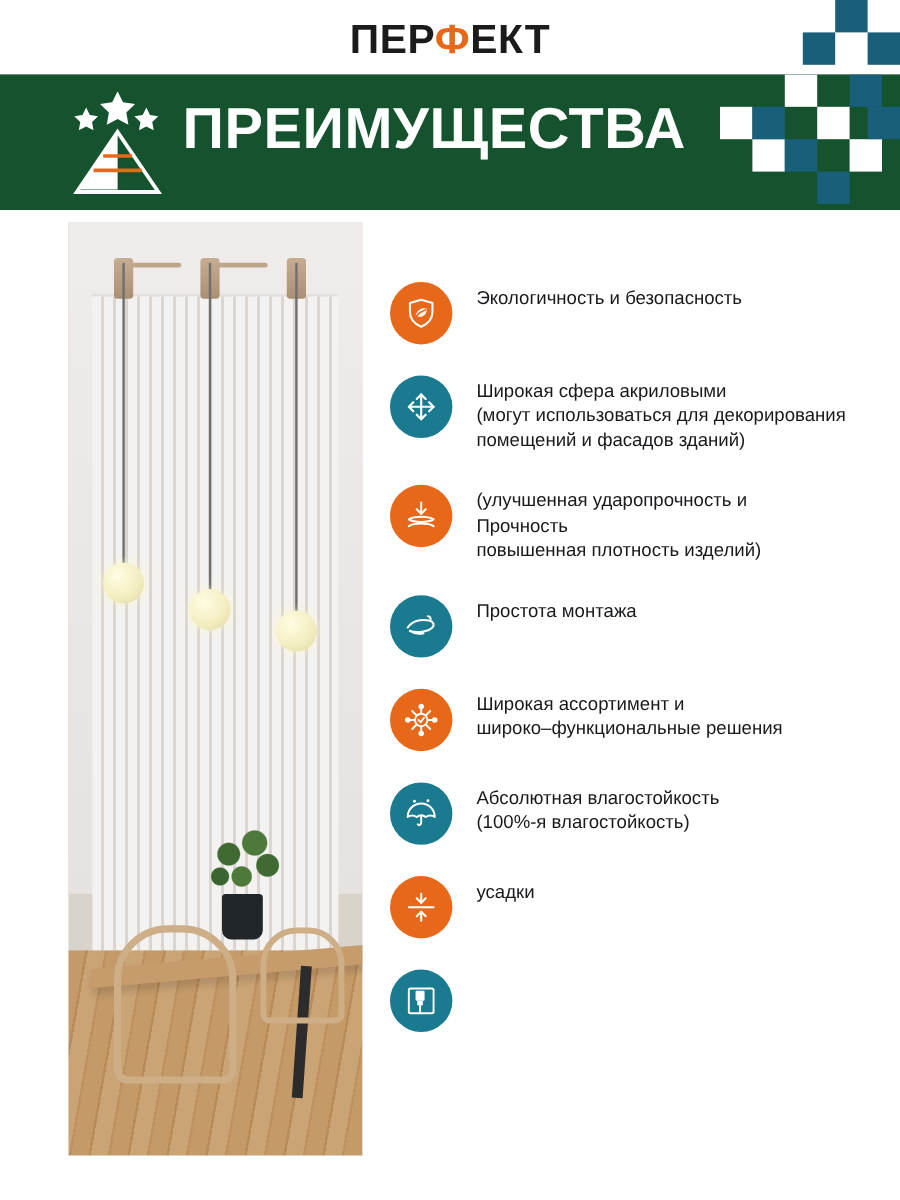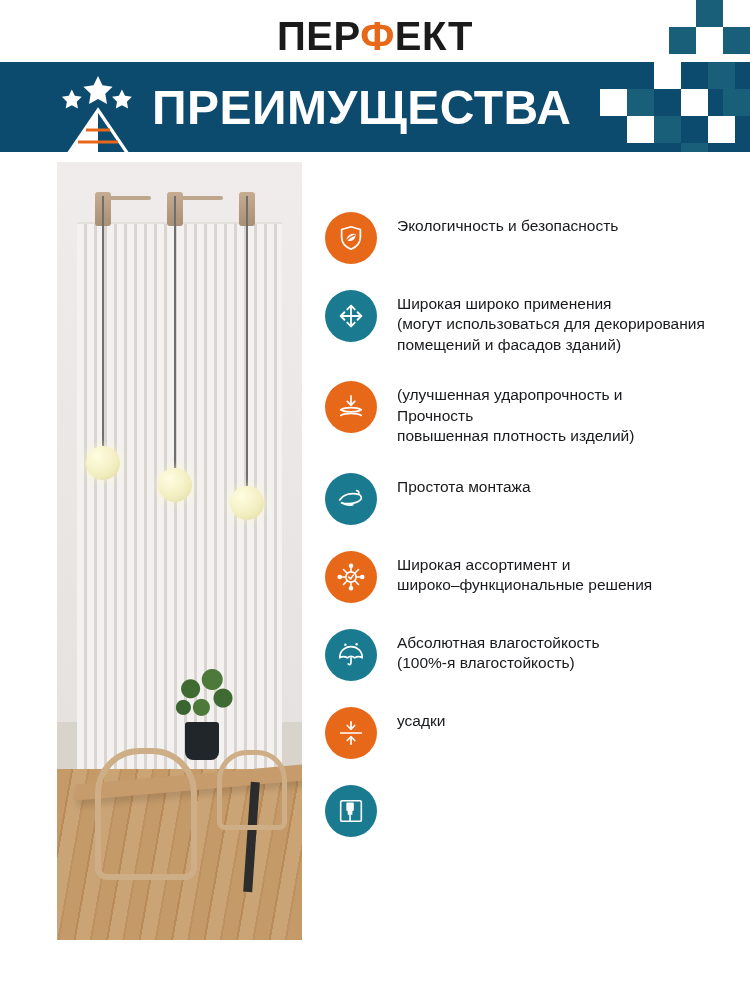--- a/index.html
+++ b/index.html
@@ -20,21 +20,21 @@
     position: relative;
     height: 62px;
     background: #ffffff;
   }
   .brand {
     position: absolute;
     left: 0;
     right: 0;
     top: 14px;
     text-align: center;
-    font-size: 40px;
+    font-size: 34px;
     font-weight: bold;
     letter-spacing: 0.5px;
     color: #1b1b1b;
   }
   .brand .accent {
     color: #e8681a;
   }
   .checker-top {
     position: absolute;
     right: 0;
@@ -46,22 +46,22 @@
     position: absolute;
     width: 27px;
     height: 27px;
   }
   .sq.teal { background: #1a5f7a; }
   .sq.white { background: #ffffff; }
 
   
   .banner {
     position: relative;
-    height: 90px;
-    background: #0c4a6e;
+    height: 113px;
+    background: #14532d;
     overflow: hidden;
   }
   .banner-title {
     position: absolute;
     left: 152px;
     top: 22px;
     font-size: 48px;
     font-weight: bold;
     color: #ffffff;
     letter-spacing: 0.5px;
@@ -296,21 +296,21 @@
         <svg width="30" height="30" viewBox="0 0 32 32" fill="none" stroke="#fff" stroke-width="1.9" stroke-linecap="round" stroke-linejoin="round">
           <line x1="16" y1="5" x2="16" y2="27"></line>
           <line x1="5" y1="16" x2="27" y2="16"></line>
           <polyline points="12,9 16,5 20,9"></polyline>
           <polyline points="12,23 16,27 20,23"></polyline>
           <polyline points="9,12 5,16 9,20"></polyline>
           <polyline points="23,12 27,16 23,20"></polyline>
         </svg>
       </div>
       <div class="ftext">
-        <span class="sub">Широкая широко применения</span>
+        <span class="sub">Широкая сфера акриловыми</span>
         <span class="sub">(могут использоваться для декорирования</span>
         <span class="sub">помещений и фасадов зданий)</span>
       </div>
     </div>
 
     <div class="feature">
       <div class="badge orange">
         <svg width="30" height="30" viewBox="0 0 32 32" fill="none" stroke="#fff" stroke-width="1.8" stroke-linecap="round" stroke-linejoin="round">
           <line x1="16" y1="4" x2="16" y2="14"></line>
           <polyline points="12,10 16,14 20,10"></polyline>

